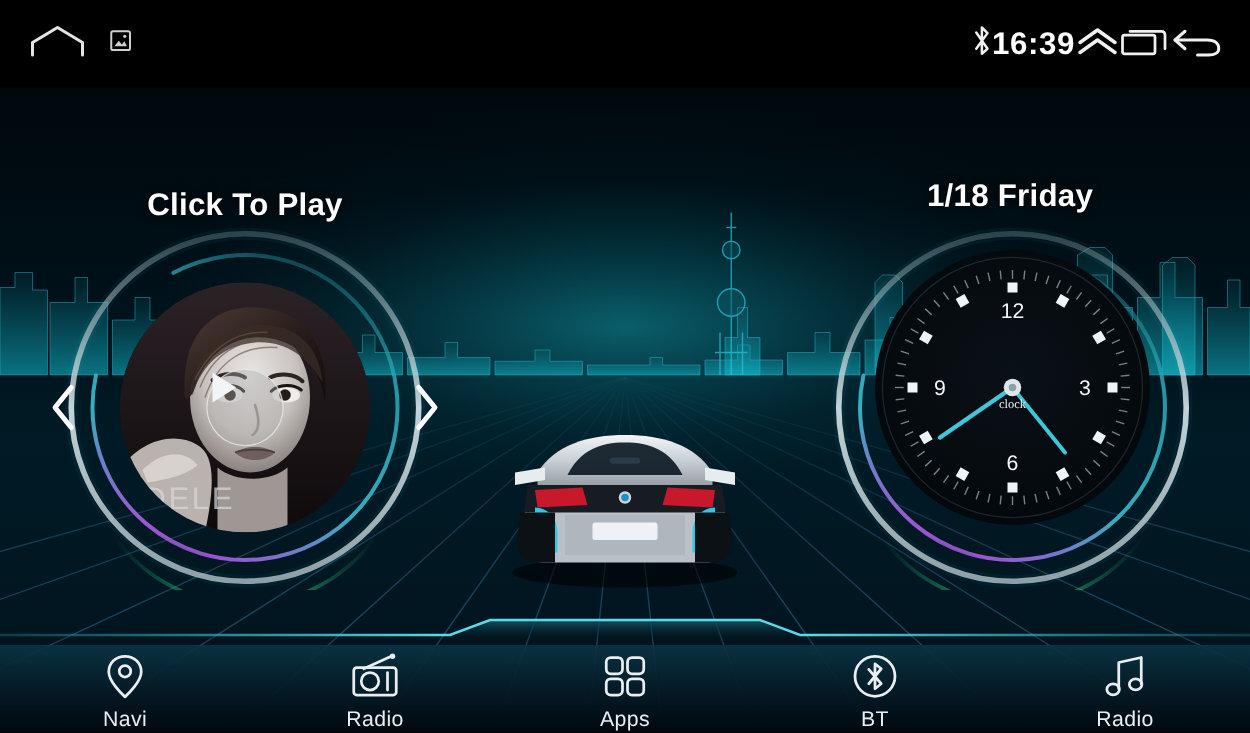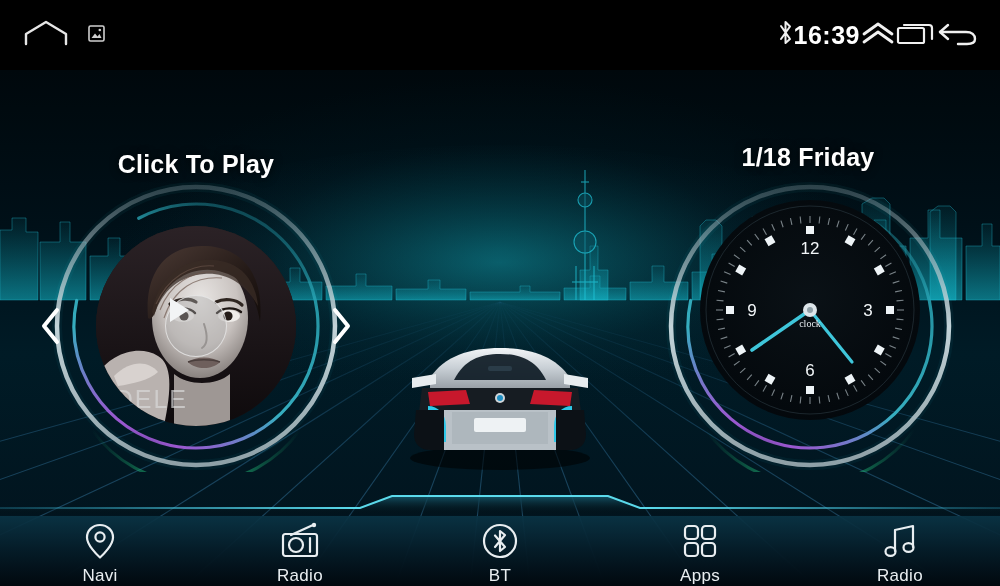--- a/index.html
+++ b/index.html
@@ -555,34 +555,34 @@
           <circle cx="35" cy="3" r="2.2" fill="#e9eef1"></circle>
           <rect x="4" y="12" width="34" height="22" rx="2.4" fill="none" stroke="#e9eef1" stroke-width="2.2"></rect>
           <circle cx="17" cy="23" r="7" fill="none" stroke="#e9eef1" stroke-width="2.2"></circle>
           <line x1="31" y1="16" x2="31" y2="30" stroke="#e9eef1" stroke-width="2.2" stroke-linecap="round"></line>
         </svg>
         <span class="dock-label">Radio</span>
       </div>
 
       <div class="dock-item">
         <svg width="38" height="38" viewBox="0 0 38 38">
-          <circle cx="19" cy="19" r="16" fill="none" stroke="#e9eef1" stroke-width="2.2"></circle>
-          <path d="M14,13.5 L24,25 L19,29 L19,9 L24,13 L14,25" fill="none" stroke="#e9eef1" stroke-width="2.2" stroke-linejoin="round" stroke-linecap="round"></path>
-        </svg>
-        <span class="dock-label">BT</span>
-      </div>
-
-      <div class="dock-item">
-        <svg width="38" height="38" viewBox="0 0 38 38">
           <rect x="4" y="4" width="13" height="13" rx="3.6" fill="none" stroke="#e9eef1" stroke-width="2.2"></rect>
           <rect x="21" y="4" width="13" height="13" rx="3.6" fill="none" stroke="#e9eef1" stroke-width="2.2"></rect>
           <rect x="4" y="21" width="13" height="13" rx="3.6" fill="none" stroke="#e9eef1" stroke-width="2.2"></rect>
           <rect x="21" y="21" width="13" height="13" rx="3.6" fill="none" stroke="#e9eef1" stroke-width="2.2"></rect>
         </svg>
         <span class="dock-label">Apps</span>
+      </div>
+
+      <div class="dock-item">
+        <svg width="38" height="38" viewBox="0 0 38 38">
+          <circle cx="19" cy="19" r="16" fill="none" stroke="#e9eef1" stroke-width="2.2"></circle>
+          <path d="M14,13.5 L24,25 L19,29 L19,9 L24,13 L14,25" fill="none" stroke="#e9eef1" stroke-width="2.2" stroke-linejoin="round" stroke-linecap="round"></path>
+        </svg>
+        <span class="dock-label">BT</span>
       </div>
 
       <div class="dock-item">
         <svg width="36" height="38" viewBox="0 0 36 38">
           <path d="M13,29 L13,8 L31,4 L31,25" fill="none" stroke="#e9eef1" stroke-width="2.2" stroke-linejoin="round" stroke-linecap="round"></path>
           <ellipse cx="8.5" cy="29.5" rx="5" ry="4.4" fill="none" stroke="#e9eef1" stroke-width="2.2"></ellipse>
           <ellipse cx="26.5" cy="25.5" rx="5" ry="4.4" fill="none" stroke="#e9eef1" stroke-width="2.2"></ellipse>
         </svg>
         <span class="dock-label">Radio</span>
       </div>

